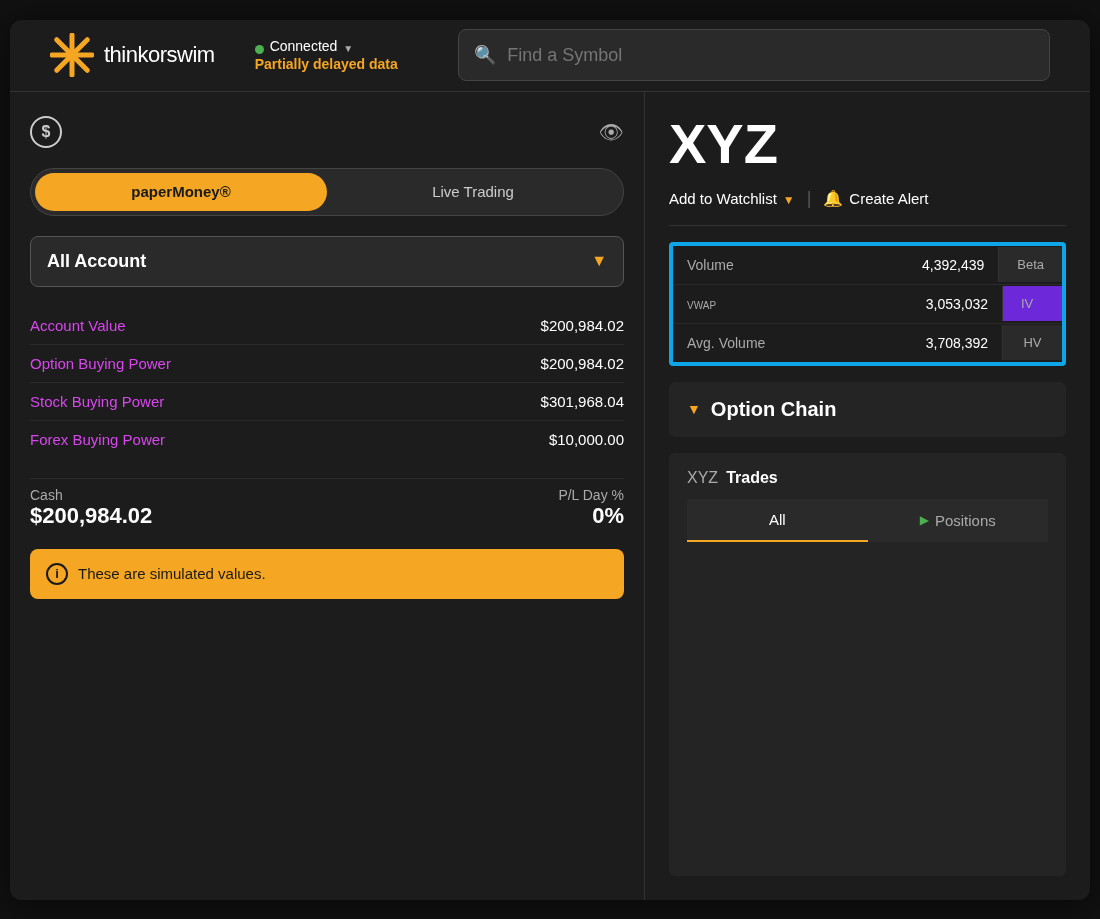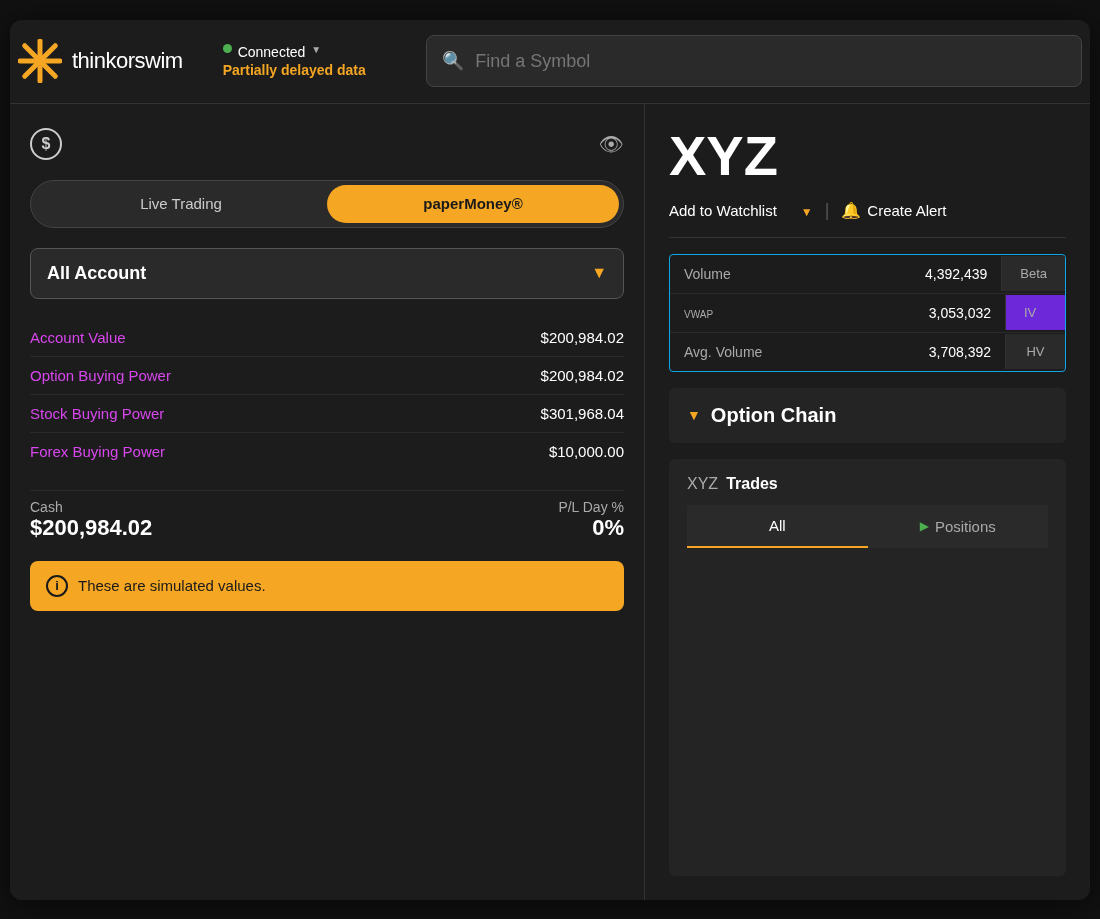--- a/index.html
+++ b/index.html
@@ -12,22 +12,22 @@
       display: flex;
       flex-direction: column;
     }
 
     
     .topbar {
       background: #1c1c1c;
       border-bottom: 1px solid #333;
       display: flex;
       align-items: center;
-      padding: 0 8px;
-      height: 84px;
+      padding: 0 40px;
+      height: 72px;
       gap: 40px;
     }
 
     .logo-area {
       display: flex;
       align-items: center;
       gap: 10px;
     }
 
     .logo-asterisk {
@@ -52,21 +52,21 @@
     }
 
     .connection-status {
       display: flex;
       flex-direction: column;
       gap: 2px;
     }
 
     .connected-row {
       display: flex;
-      align-items: flex-start;
+      align-items: flex-end;
       gap: 6px;
       color: #ffffff;
       font-size: 14px;
     }
 
     .green-dot {
       width: 9px;
       height: 9px;
       background: #4caf50;
       border-radius: 50%;
@@ -348,21 +348,21 @@
     }
 
     .watchlist-btn {
       background: transparent;
       border: none;
       color: #ffffff;
       font-size: 15px;
       cursor: pointer;
       display: flex;
       align-items: flex-end;
-      gap: 24px;
+      gap: 6px;
     }
 
     .watchlist-arrow {
       color: #f5a623;
       font-size: 12px;
     }
 
     .separator {
       color: #555;
       font-size: 18px;
@@ -522,22 +522,22 @@
       <div class="left-panel">
 
         <div class="account-summary-header">
           <div class="account-summary-title">
             <div class="dollar-icon">$</div>
           </div>
           <span class="eye-icon">👁</span>
         </div>
 
         <div class="trading-toggle">
+          <button class="toggle-btn active">paperMoney®</button>
           <button class="toggle-btn inactive">Live Trading</button>
-          <button class="toggle-btn active">paperMoney®</button>
         </div>
 
         <div class="accounts-dropdown">
           <span class="accounts-label">All Account</span>
           <span class="chevron-down">▼</span>
         </div>
 
         <div class="metrics-list">
           <div class="metric-row">
             <span class="metric-label">Account Value</span>
@@ -584,21 +584,21 @@
             <span>Add to Watchlist</span>
             <span class="watchlist-arrow">▼</span>
           </button>
           <span class="separator">|</span>
           <button class="alert-btn">
             <span class="bell-icon">🔔</span>
             <span>Create Alert</span>
           </button>
         </div>
 
-        <div style="border:1px solid #0ea5e9; border-radius:4px; overflow:hidden;">
+        <div style="border:4px solid #0ea5e9; border-radius:4px; overflow:hidden;">
           <div style="display:flex; align-items:center; border-bottom:1px solid #2a2a2a;">
             <div style="flex:1; padding:10px 14px;">
               <span style="color:#aaa; font-size:14px;">Volume</span>
             </div>
             <div style="padding:10px 14px; color:#fff; font-size:14px;">4,392,439</div>
             <div style="background:#2a2a2a; padding:10px 18px; color:#aaa; font-size:13px; border-left:1px solid #333; min-width:60px; text-align:center;">Beta</div>
           </div>
           <div style="display:flex; align-items:center; border-bottom:1px solid #2a2a2a;">
             <div style="flex:1; padding:10px 14px;">
               <span style="color:#aaa; font-size:10px;">VWAP</span>

